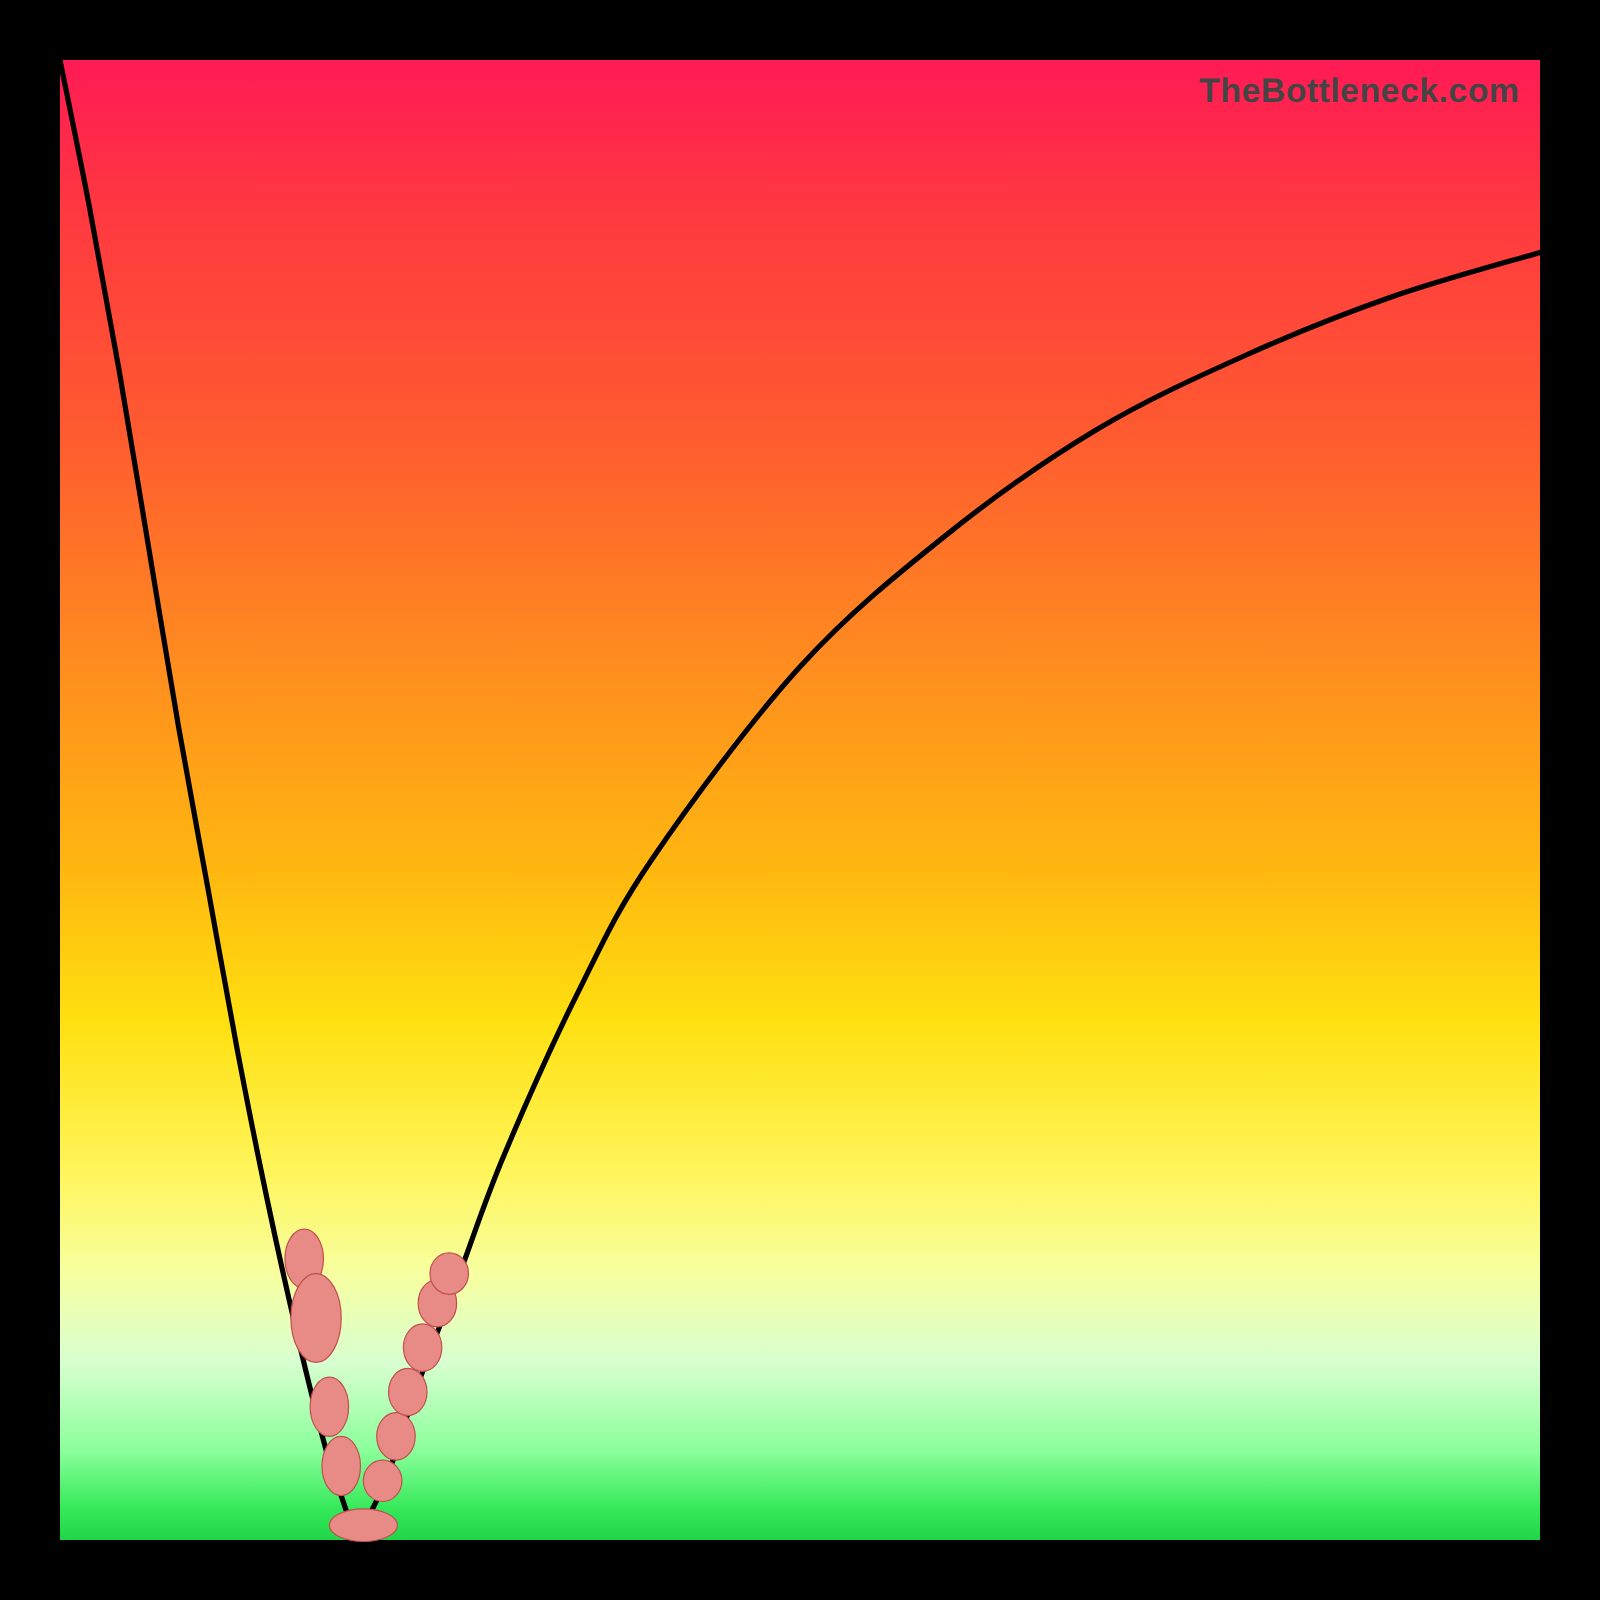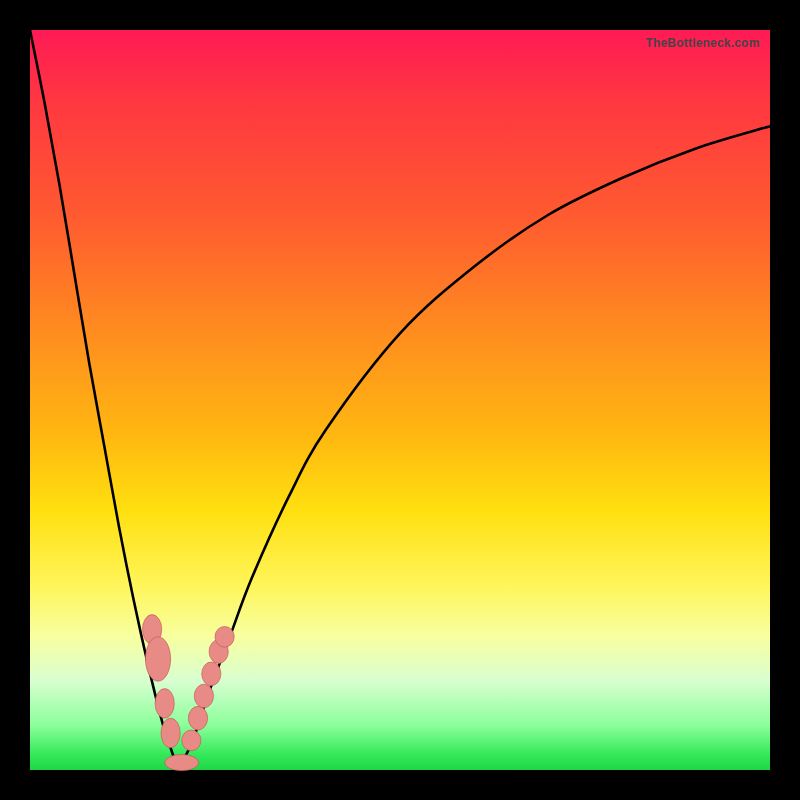--- a/index.html
+++ b/index.html
@@ -37,21 +37,21 @@
       #8aff9a 94%,
       #33e858 98%,
       #1fd648 100%
     );
   }
   .attribution {
     position: absolute;
     top: 6px;
     right: 10px;
     color: #444;
-    font-size: 12px;
+    font-size: 17px;
     font-weight: bold;
     letter-spacing: 0.2px;
     z-index: 10;
   }
   svg.curves {
     position: absolute;
     left: 0;
     top: 0;
     width: 740px;
     height: 740px;

